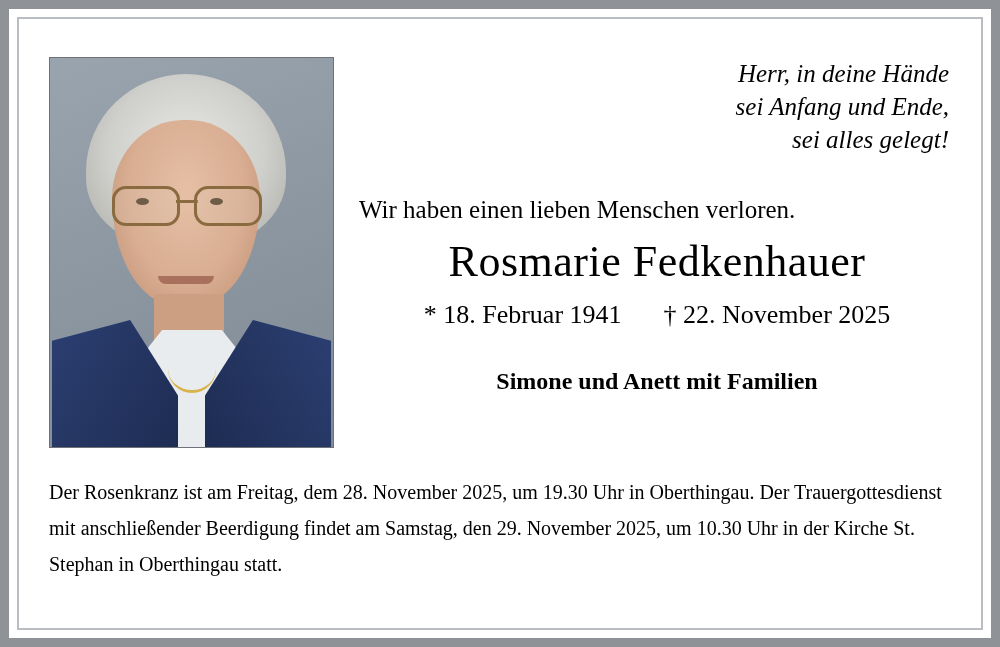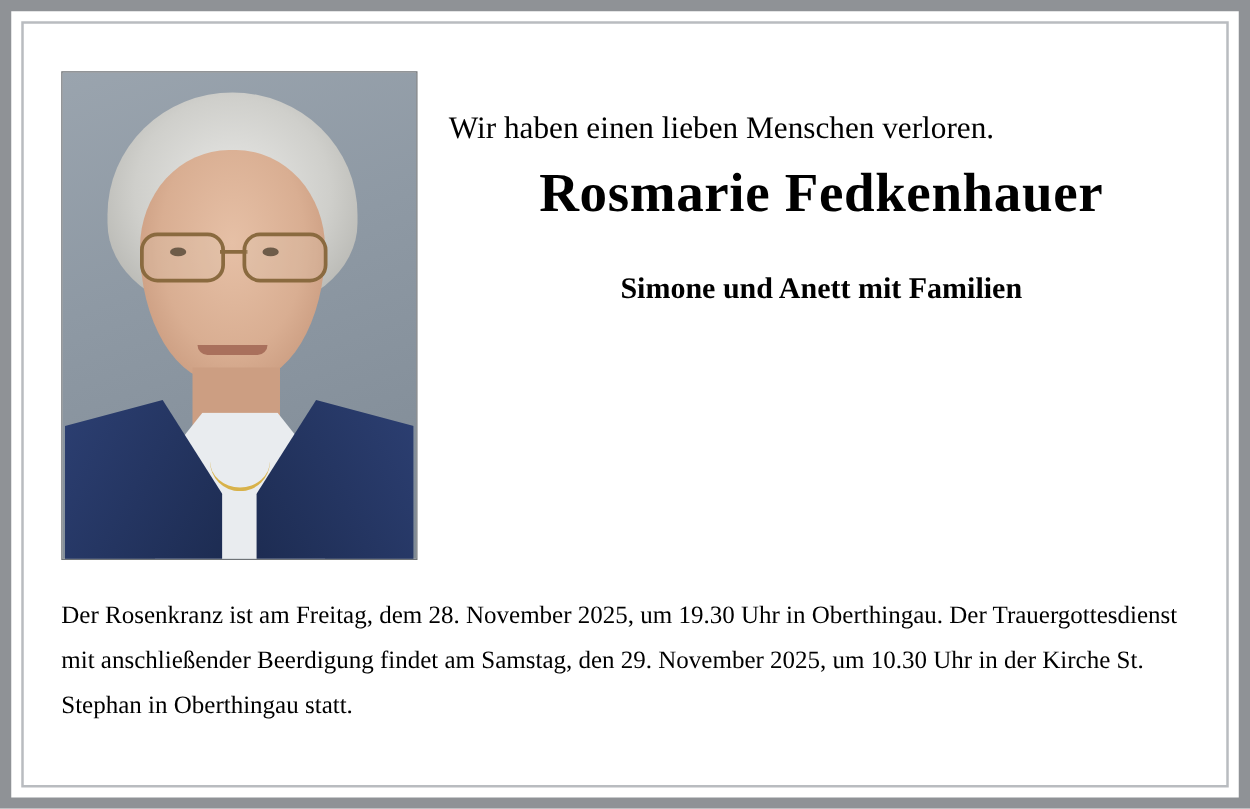--- a/index.html
+++ b/index.html
@@ -190,21 +190,21 @@
   }
 
   .lead {
     text-align: left;
     font-size: 25px;
     margin-top: 40px;
   }
 
   .name {
     text-align: center;
-    font-weight: bold;
+    font-weight: normal;
     font-size: 44px;
     letter-spacing: 0.5px;
     margin-top: 12px;
   }
 
   .dates {
     text-align: center;
     font-size: 26px;
     margin-top: 13px;
   }
@@ -252,25 +252,33 @@
       <div class="mouth"></div>
       <div class="neck"></div>
       <div class="shirt"></div>
       <div class="jacket-l"></div>
       <div class="jacket-r"></div>
       <div class="necklace"></div>
     </div>
 
     <div class="right-col">
 
+      <div class="verse">
+        <div>Herr, in deine Hände</div>
+        <div>sei Anfang und Ende,</div>
+        <div>sei alles gelegt!</div>
+      </div>
 
       <div class="lead">Wir haben einen lieben Menschen verloren.</div>
 
       <div class="name">Rosmarie Fedkenhauer</div>
 
+      <div class="dates">
+        <span class="birth">* 18. Februar 1941</span><span class="death">† 22. November 2025</span>
+      </div>
 
       <div class="memory">
         <div class="bold">Simone und Anett mit Familien</div>
       </div>
 
     </div>
 
     <div class="service">Der Rosenkranz ist am Freitag, dem 28. November 2025, um 19.30 Uhr in Oberthingau. Der Trauergottesdienst mit anschließender Beerdigung findet am Samstag, den 29. November 2025, um 10.30 Uhr in der Kirche St. Stephan in Oberthingau statt.</div>
 
   </div>

